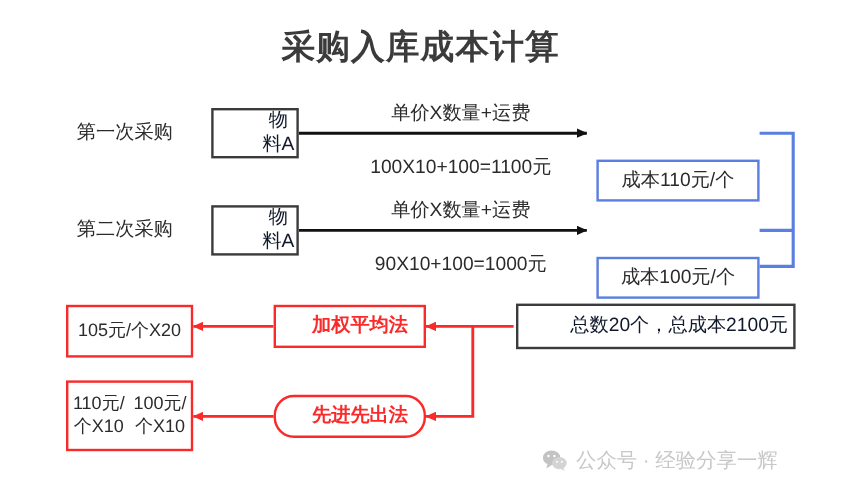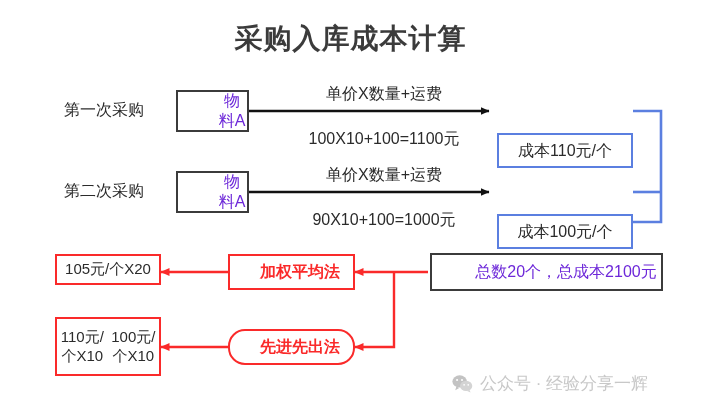--- a/index.html
+++ b/index.html
@@ -37,21 +37,21 @@
     box-sizing: border-box;
     display: flex;
     align-items: center;
     justify-content: center;
     background: #ffffff;
     text-align: center;
     line-height: 1.25;
   }
   .box-dark {
     border: 2px solid #3b3b3b;
-    color: #6d28d9;
+    color: #0f172a;
     padding-left: 39px;
   }
   .box-blue {
     border: 2px solid #5b7fe0;
     color: #2b2b2b;
     margin-top: 39px;
   }
   .box-red {
     border: 2px solid #fa2a2a;
   }
@@ -170,21 +170,21 @@
   <div class="box box-dark" style="left:430px; top:253px; width:233px; height:38px; font-size:16px;">总数20个，总成本2100元</div>
 
   <div class="box box-red" style="left:228px; top:254px; width:127px; height:36px; font-size:16px;">
     <span class="txt-red">加权平均法</span>
   </div>
 
   <div class="box box-red" style="left:228px; top:329px; width:127px; height:36px; font-size:16px;border-radius:17px;">
     <span class="txt-red">先进先出法</span>
   </div>
 
-  <div class="box box-red" style="left:55px; top:254px; width:106px; height:31px; font-size:15px;">
+  <div class="box box-red" style="left:55px; top:254px; width:106px; height:44px; font-size:15px;">
     <span class="txt-dark">105元/个X20</span>
   </div>
 
   <div class="box box-red" style="left:55px; top:317px; width:106px; height:59px; font-size:15px; flex-direction:row;">
     <span class="txt-dark">110元/个X10</span>
     <span class="txt-dark">100元/个X10</span>
   </div>
 
   <div class="watermark">
     <svg class="wm-icon" viewBox="0 0 26 22">

